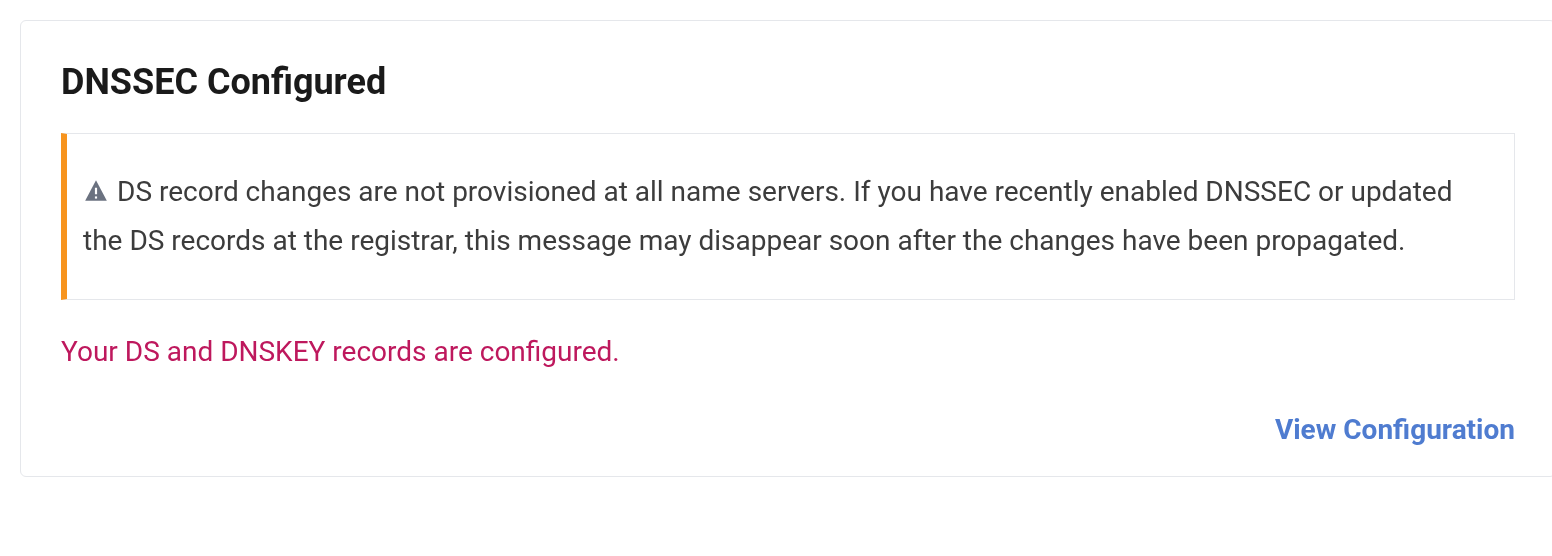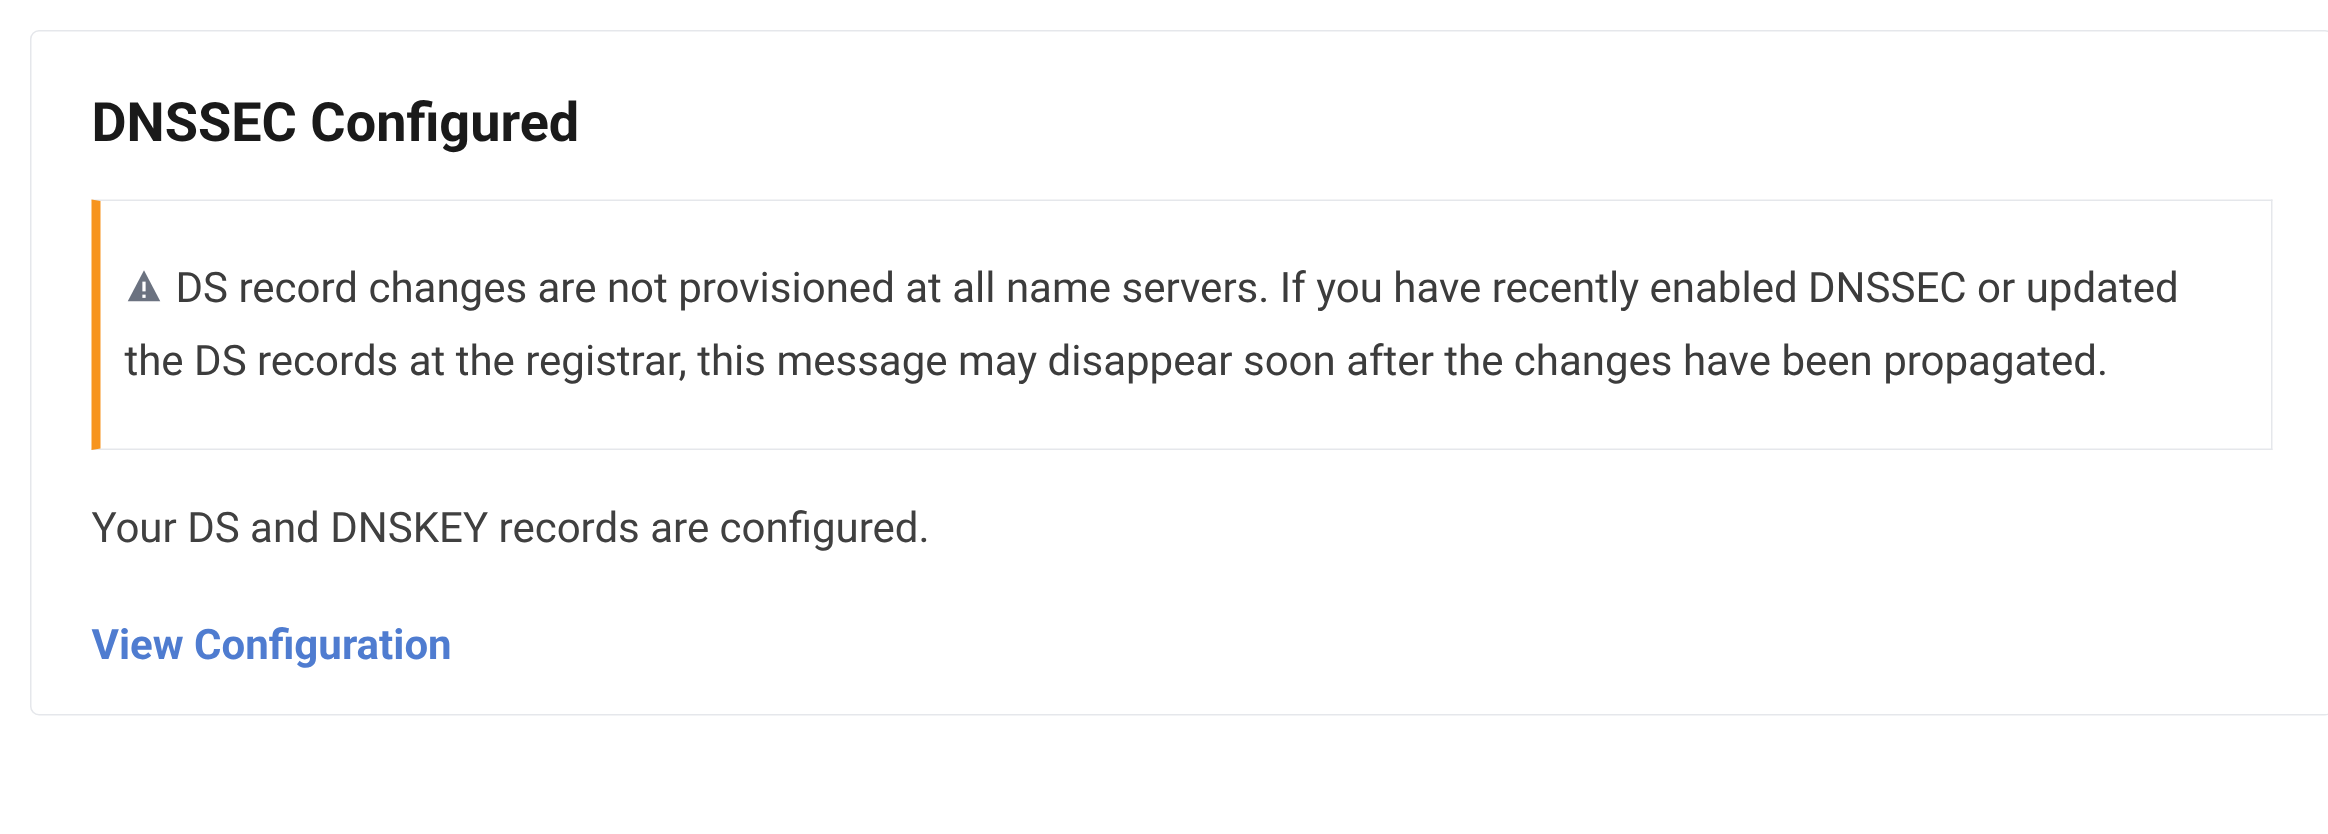--- a/index.html
+++ b/index.html
@@ -36,25 +36,25 @@
       line-height: 1.65;
       color: #3c3c3c;
     }
     .alert-icon {
       display: inline-block;
       vertical-align: -3px;
       margin-right: 8px;
     }
     .description {
       font-size: 28px;
-      color: #404040;
+      color: #be185d;
       margin-bottom: 45px;
     }
     .actions {
-      text-align: left;
+      text-align: right;
     }
     .link-button {
       font-size: 28px;
       font-weight: 700;
       color: #4f7cd0;
       text-decoration: none;
       cursor: pointer;
     }
   </style>
 </head>

